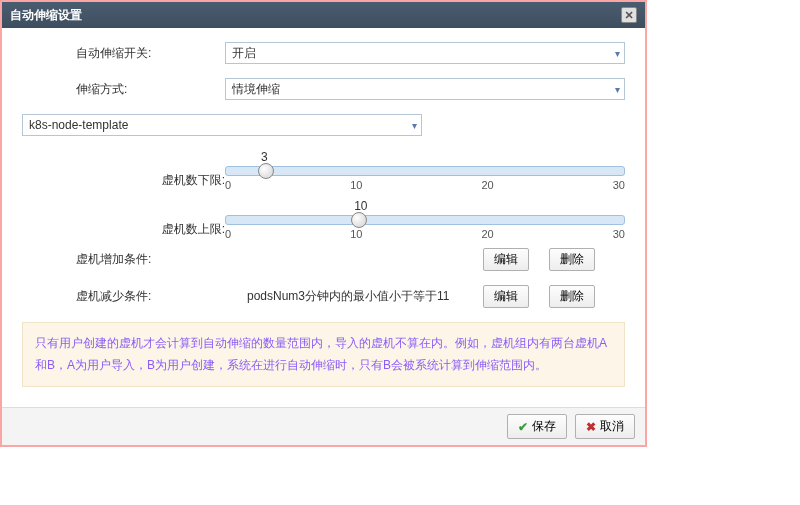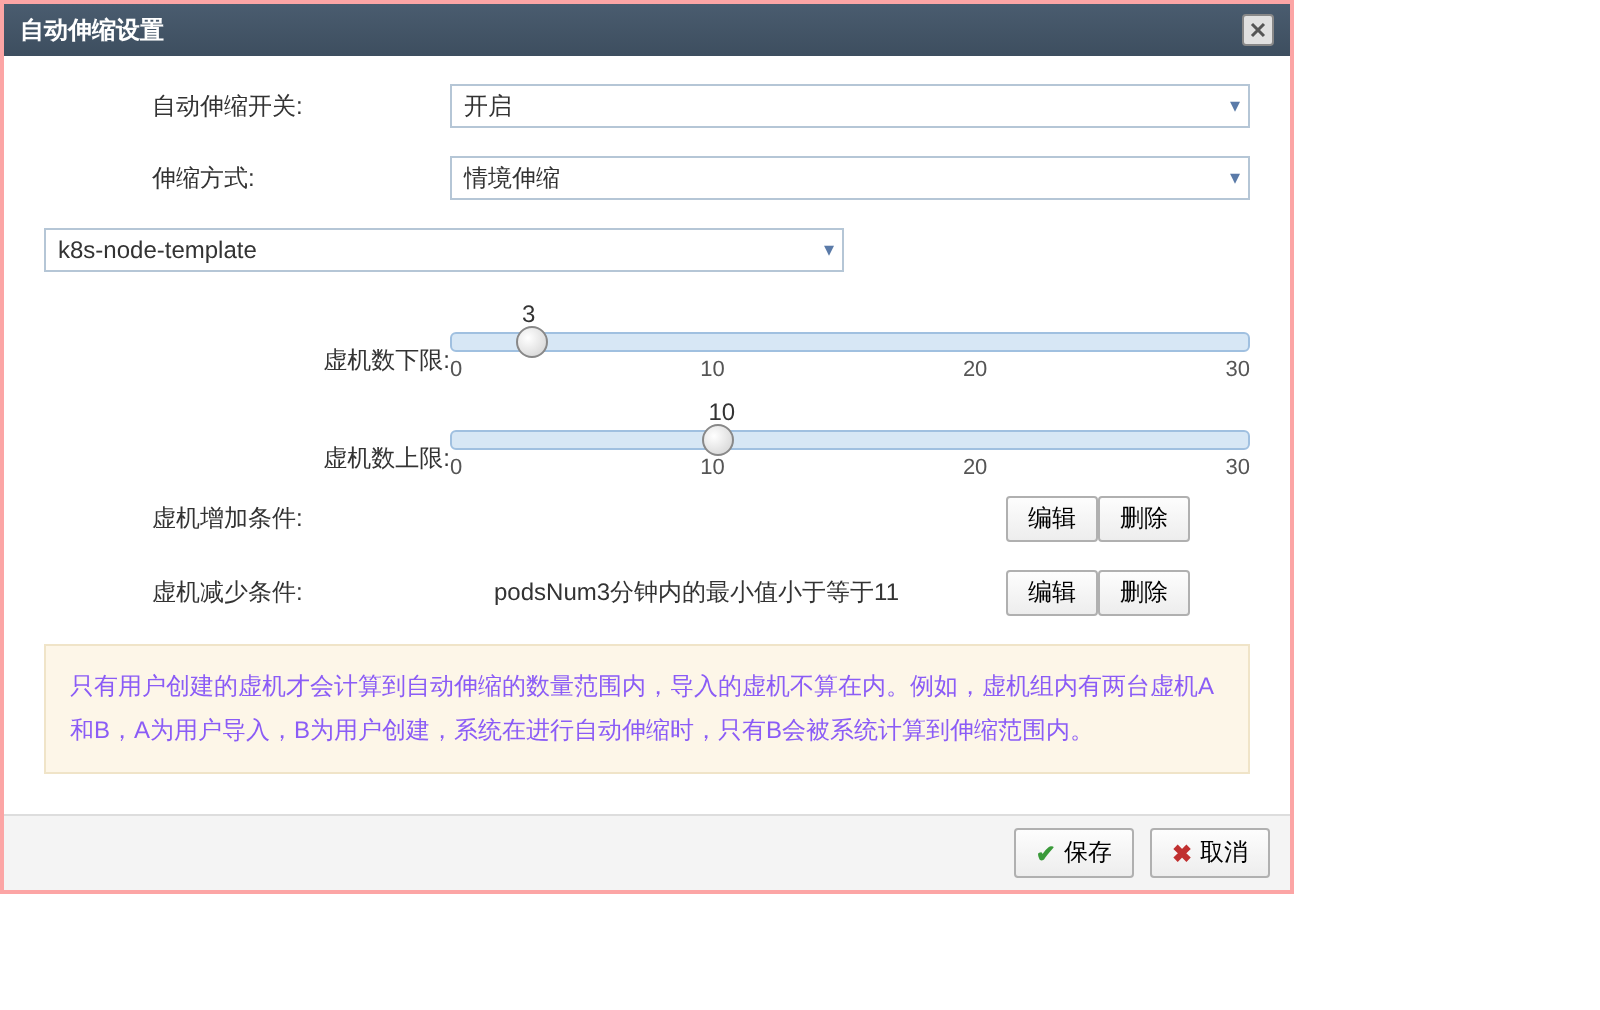--- a/index.html
+++ b/index.html
@@ -14,21 +14,21 @@
   .slider-row .label-col { padding-top: 22px; text-align: right; }
   .field-col { flex: 1; display: flex; align-items: center; }
   .select { width: 400px; height: 22px; border: 1px solid #b5c6d6; background: #fff; display: flex; align-items: center; justify-content: space-between; padding: 0 4px 0 6px; cursor: pointer; font-size: 12px; }
   .select-arrow { color: #5a7aa8; font-size: 10px; }
   .slider-wrap { width: 400px; }
   .slider-val { text-align: left; font-size: 12px; margin-bottom: 2px; height: 14px; }
   .slider-track { width: 100%; height: 10px; background: #d7e7f5; border: 1px solid #a0c0e0; border-radius: 3px; position: relative; }
   .slider-thumb { position: absolute; top: -4px; width: 16px; height: 16px; background: radial-gradient(circle at 5px 5px, #fff, #d0d0d0); border: 1px solid #888; border-radius: 50%; cursor: pointer; transform: translateX(-50%); }
   .slider-ticks { width: 100%; display: flex; justify-content: space-between; font-size: 11px; color: #555; margin-top: 3px; }
   .rule-text { font-size: 12px; }
-  .rule-btns { margin-left: auto; display: flex; gap: 0; padding-right: 30px; padding-left: 20px; }
+  .rule-btns { margin-left: auto; display: flex; gap: 20px; padding-right: 30px; padding-left: 20px; }
   .mini-btn { border: 1px solid #b0b0b0; background: linear-gradient(#fdfdfd, #ededed); padding: 2px 10px; border-radius: 2px; cursor: pointer; font-size: 12px; }
   .text-input { width: 400px; height: 22px; border: 1px solid #999; padding: 0 4px; font-size: 12px; }
   .unit { margin-left: 20px; font-size: 12px; }
   .info-box { background: #fdf6e8; border: 1px solid #f0e4c8; padding: 10px 12px; margin: 6px 0 10px 0; font-size: 12px; color: #8b5cf6; line-height: 1.8; }
   .footer { background: #f4f4f4; border-top: 1px solid #ddd; padding: 6px 10px; display: flex; justify-content: flex-end; gap: 8px; }
   .action-btn { border: 1px solid #b0b0b0; background: linear-gradient(#fdfdfd, #ededed); padding: 3px 10px; border-radius: 2px; cursor: pointer; font-size: 12px; display: flex; align-items: center; gap: 4px; }
   .ico-check { color: #3a9a3a; font-weight: bold; }
   .ico-cross { color: #c03030; font-weight: bold; }
 </style>
 </head>

